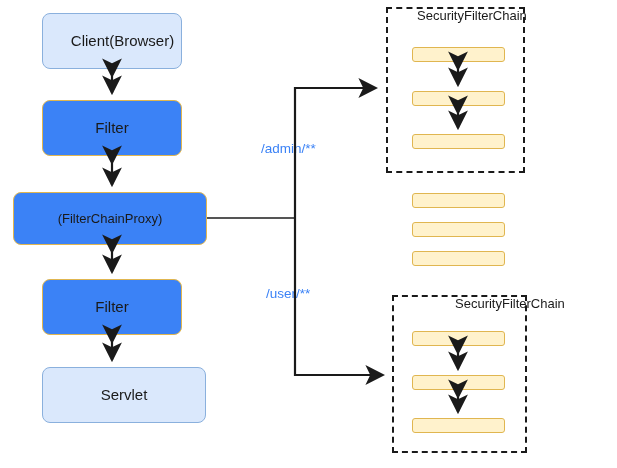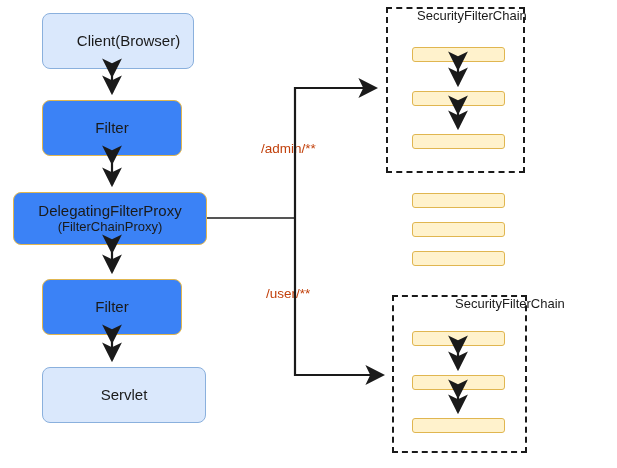--- a/index.html
+++ b/index.html
@@ -65,21 +65,21 @@
   }
   .chain-label {
     position: absolute;
     font-size: 13px;
     color: #1a1a1a;
     white-space: nowrap;
   }
   .edge-label {
     position: absolute;
     font-size: 13.5px;
-    color: #c2410c;
+    color: #3b82f6;
     white-space: nowrap;
     background: #ffffff;
     padding: 0 1px;
   }
   svg.overlay {
     position: absolute;
     left: 0;
     top: 0;
     width: 617px;
     height: 468px;
@@ -100,30 +100,29 @@
     stroke-width: 2.2;
     fill: none;
   }
   .arrowhead-fill { fill: #1a1a1a; }
 </style>
 </head>
 <body>
 
 <div id="diagram-root">
 
-  <div class="node node-blue" style="left:42px; top:13px; width:152px; height:56px;padding-left:21px;">
+  <div class="node node-blue" style="left:42px; top:13px; width:140px; height:56px;padding-left:21px;">
     <span class="node-title">Client(Browser)</span>
   </div>
 
   <div class="node node-yellow" style="left:42px; top:100px; width:140px; height:56px;">
     <span class="node-title">Filter</span>
   </div>
 
   <div class="node node-yellow" style="left:13px; top:192px; width:194px; height:53px;">
-    <span class="node-title">DelegatingFilterProxy</span>
     <span class="node-sub">(FilterChainProxy)</span>
   </div>
 
   <div class="node node-yellow" style="left:42px; top:279px; width:140px; height:56px;">
     <span class="node-title">Filter</span>
   </div>
 
   <div class="node node-blue" style="left:42px; top:367px; width:164px; height:56px;">
     <span class="node-title">Servlet</span>
   </div>

